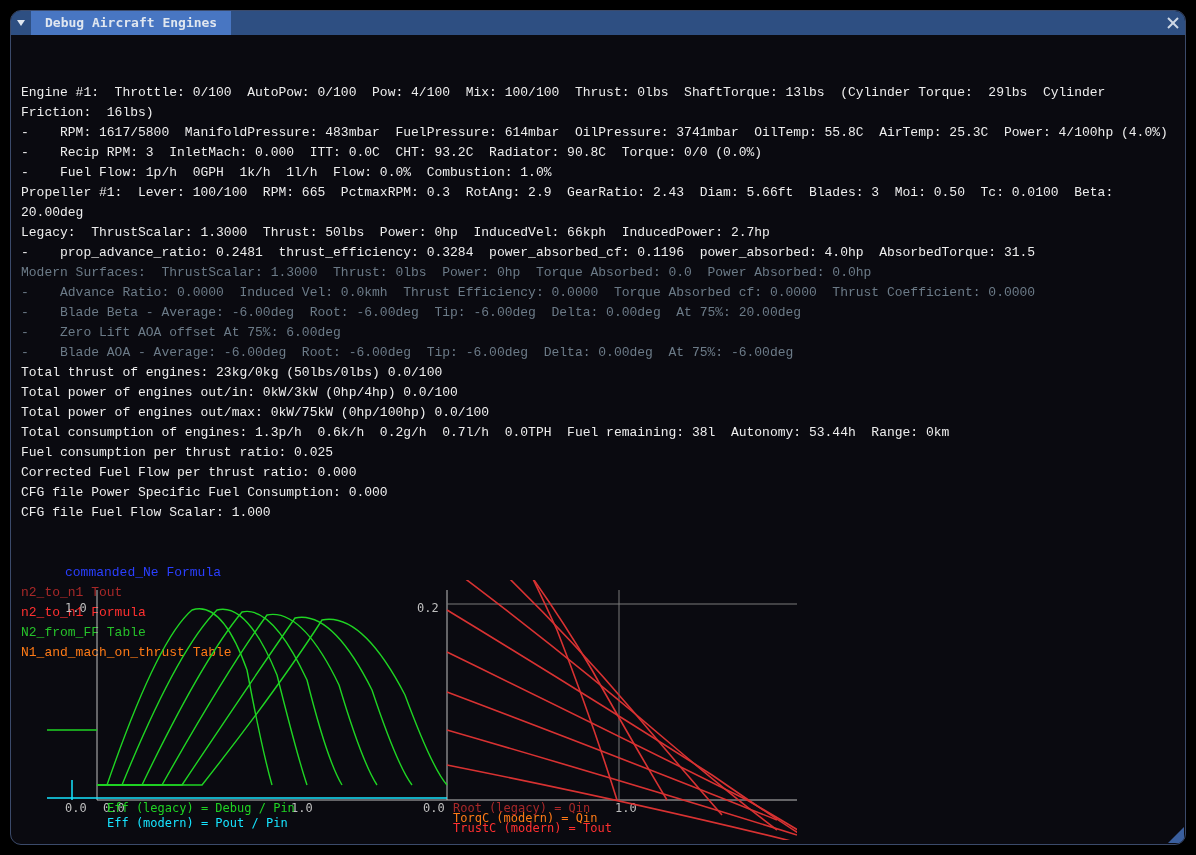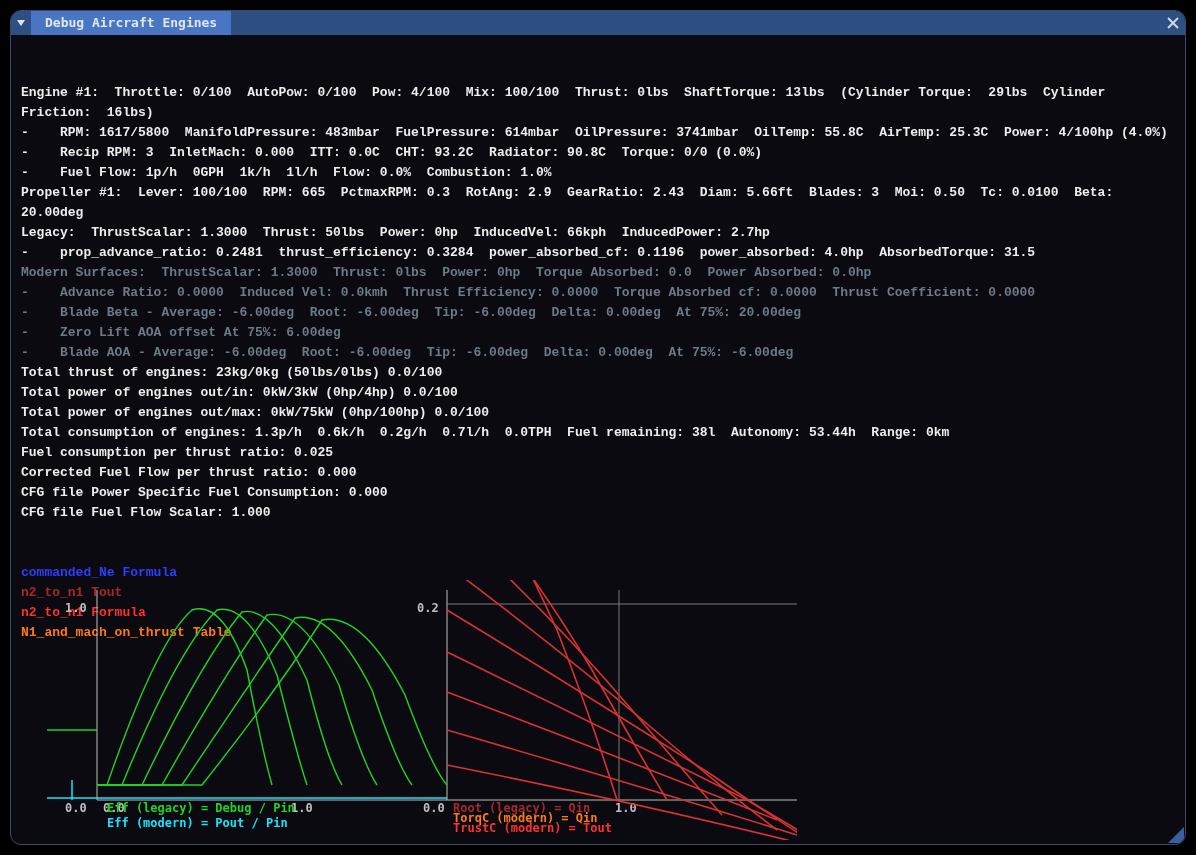--- a/index.html
+++ b/index.html
@@ -63,26 +63,25 @@
     cursor:pointer;
   }
   .content {
     padding: 8px 10px 0 10px;
     line-height: 20px;
     white-space: pre;
     font-size: 13px;
     color: #eee;
     position: relative;
     height: calc(100% - 24px);
-    font-weight: bold;
   }
   .line { white-space: pre-wrap; }
   .muted { color: #6c7b88; }
   .c-blue   { color: #3050ff; }
-  .c-blue2  { color: #2a3fff; }
+  .c-blue2  { color: #2a3fff; margin-left: 44px; }
   .c-red2   { color: #ff3030; }
   .c-green  { color: #26c12a; }
   .c-green2 { color: #1fd423; }
   .c-orange { color: #ff7a16; }
   .c-cyan   { color: #16e4ff; }
   .c-dred   { color: #a82828; }
 
   .chart-area {
     position: absolute;
     left: 36px;
@@ -131,21 +130,21 @@
     <div class="close-btn">
       <svg width="12" height="12" viewBox="0 0 12 12">
         <line x1="1" y1="1" x2="11" y2="11" stroke="#cfd8e6" stroke-width="2"></line>
         <line x1="11" y1="1" x2="1" y2="11" stroke="#cfd8e6" stroke-width="2"></line>
       </svg>
     </div>
   </div>
 
   <div class="content">
     <div id="text-lines"><div class="line ">Engine #1:  Throttle: 0/100  AutoPow: 0/100  Pow: 4/100  Mix: 100/100  Thrust: 0lbs  ShaftTorque: 13lbs  (Cylinder Torque:  29lbs  Cylinder Friction:  16lbs)</div><div class="line ">-    RPM: 1617/5800  ManifoldPressure: 483mbar  FuelPressure: 614mbar  OilPressure: 3741mbar  OilTemp: 55.8C  AirTemp: 25.3C  Power: 4/100hp (4.0%)</div><div class="line ">-    Recip RPM: 3  InletMach: 0.000  ITT: 0.0C  CHT: 93.2C  Radiator: 90.8C  Torque: 0/0 (0.0%)</div><div class="line ">-    Fuel Flow: 1p/h  0GPH  1k/h  1l/h  Flow: 0.0%  Combustion: 1.0%</div><div class="line ">Propeller #1:  Lever: 100/100  RPM: 665  PctmaxRPM: 0.3  RotAng: 2.9  GearRatio: 2.43  Diam: 5.66ft  Blades: 3  Moi: 0.50  Tc: 0.0100  Beta: 20.00deg</div><div class="line ">Legacy:  ThrustScalar: 1.3000  Thrust: 50lbs  Power: 0hp  InducedVel: 66kph  InducedPower: 2.7hp</div><div class="line ">-    prop_advance_ratio: 0.2481  thrust_efficiency: 0.3284  power_absorbed_cf: 0.1196  power_absorbed: 4.0hp  AbsorbedTorque: 31.5</div><div class="line muted">Modern Surfaces:  ThrustScalar: 1.3000  Thrust: 0lbs  Power: 0hp  Torque Absorbed: 0.0  Power Absorbed: 0.0hp</div><div class="line muted">-    Advance Ratio: 0.0000  Induced Vel: 0.0kmh  Thrust Efficiency: 0.0000  Torque Absorbed cf: 0.0000  Thrust Coefficient: 0.0000</div><div class="line muted">-    Blade Beta - Average: -6.00deg  Root: -6.00deg  Tip: -6.00deg  Delta: 0.00deg  At 75%: 20.00deg</div><div class="line muted">-    Zero Lift AOA offset At 75%: 6.00deg</div><div class="line muted">-    Blade AOA - Average: -6.00deg  Root: -6.00deg  Tip: -6.00deg  Delta: 0.00deg  At 75%: -6.00deg</div><div class="line ">Total thrust of engines: 23kg/0kg (50lbs/0lbs) 0.0/100</div><div class="line ">Total power of engines out/in: 0kW/3kW (0hp/4hp) 0.0/100</div><div class="line ">Total power of engines out/max: 0kW/75kW (0hp/100hp) 0.0/100</div><div class="line ">Total consumption of engines: 1.3p/h  0.6k/h  0.2g/h  0.7l/h  0.0TPH  Fuel remaining: 38l  Autonomy: 53.44h  Range: 0km</div><div class="line ">Fuel consumption per thrust ratio: 0.025</div><div class="line ">Corrected Fuel Flow per thrust ratio: 0.000</div><div class="line ">CFG file Power Specific Fuel Consumption: 0.000</div><div class="line ">CFG file Fuel Flow Scalar: 1.000</div></div>
-    <div id="legend-top"><div class="line c-blue2">commanded_Ne Formula</div><div class="line c-dred">n2_to_n1 Tout</div><div class="line c-red2">n2_to_n1 Formula</div><div class="line c-orange">N1_and_mach_on_thrust Table</div></div>
+    <div id="legend-top"><div class="line c-blue2">commanded_Ne Formula</div><div class="line c-dred">n2_to_n1 Tout</div><div class="line c-red2">n2_to_n1 Formula</div><div class="line c-green">N2_from_FF Table</div><div class="line c-orange">N1_and_mach_on_thrust Table</div></div>
 
     <div class="chart-area">
       
       <div class="tick-label" style="left:18px; top:18px;">1.0</div>
       <div class="tick-label" style="left:18px; top:218px;">0.0</div>
       <div class="tick-label" style="left:56px; top:218px;">0.0</div>
       <div class="tick-label" style="left:244px; top:218px;">1.0</div>
 
       <div class="tick-label" style="left:370px; top:18px;">0.2</div>
       <div class="tick-label" style="left:376px; top:218px;">0.0</div>

